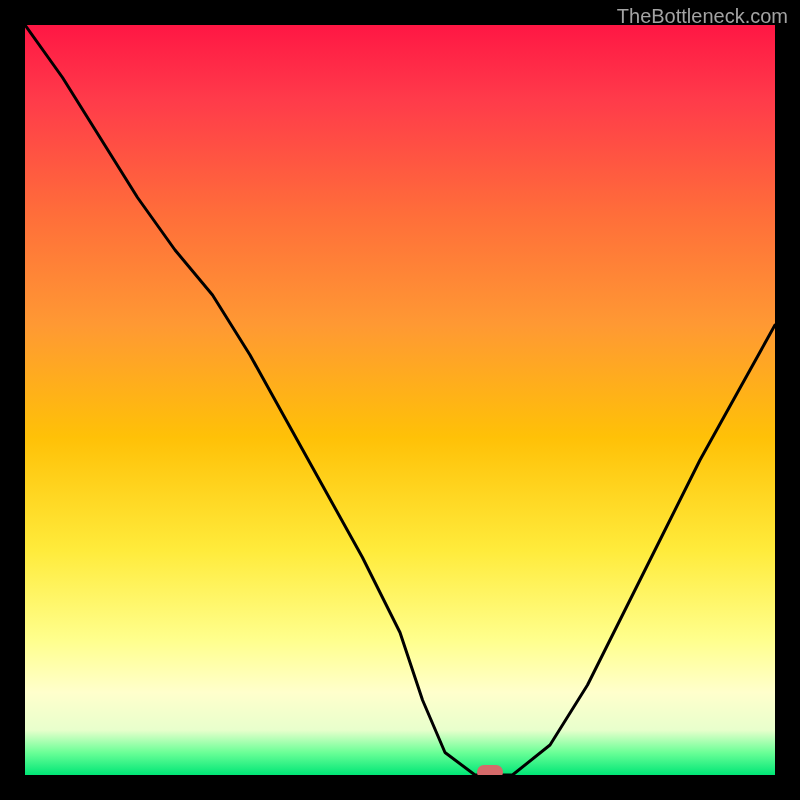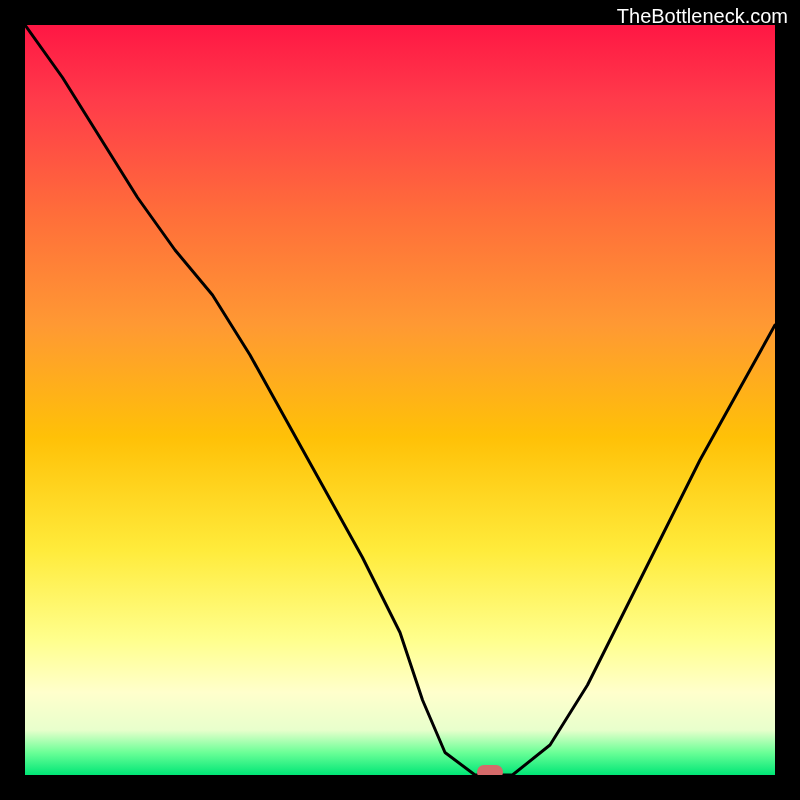--- a/index.html
+++ b/index.html
@@ -8,21 +8,21 @@
     width: 800px;
     height: 800px;
     background: #000;
     font-family: Arial, sans-serif;
     position: relative;
   }
   .watermark {
     position: absolute;
     top: 5px;
     right: 12px;
-    color: #ffffff;
+    color: #a3a3a3;
     font-size: 20px;
     font-weight: normal;
     z-index: 10;
   }
   .plot-area {
     position: absolute;
     left: 25px;
     top: 25px;
     width: 750px;
     height: 750px;

